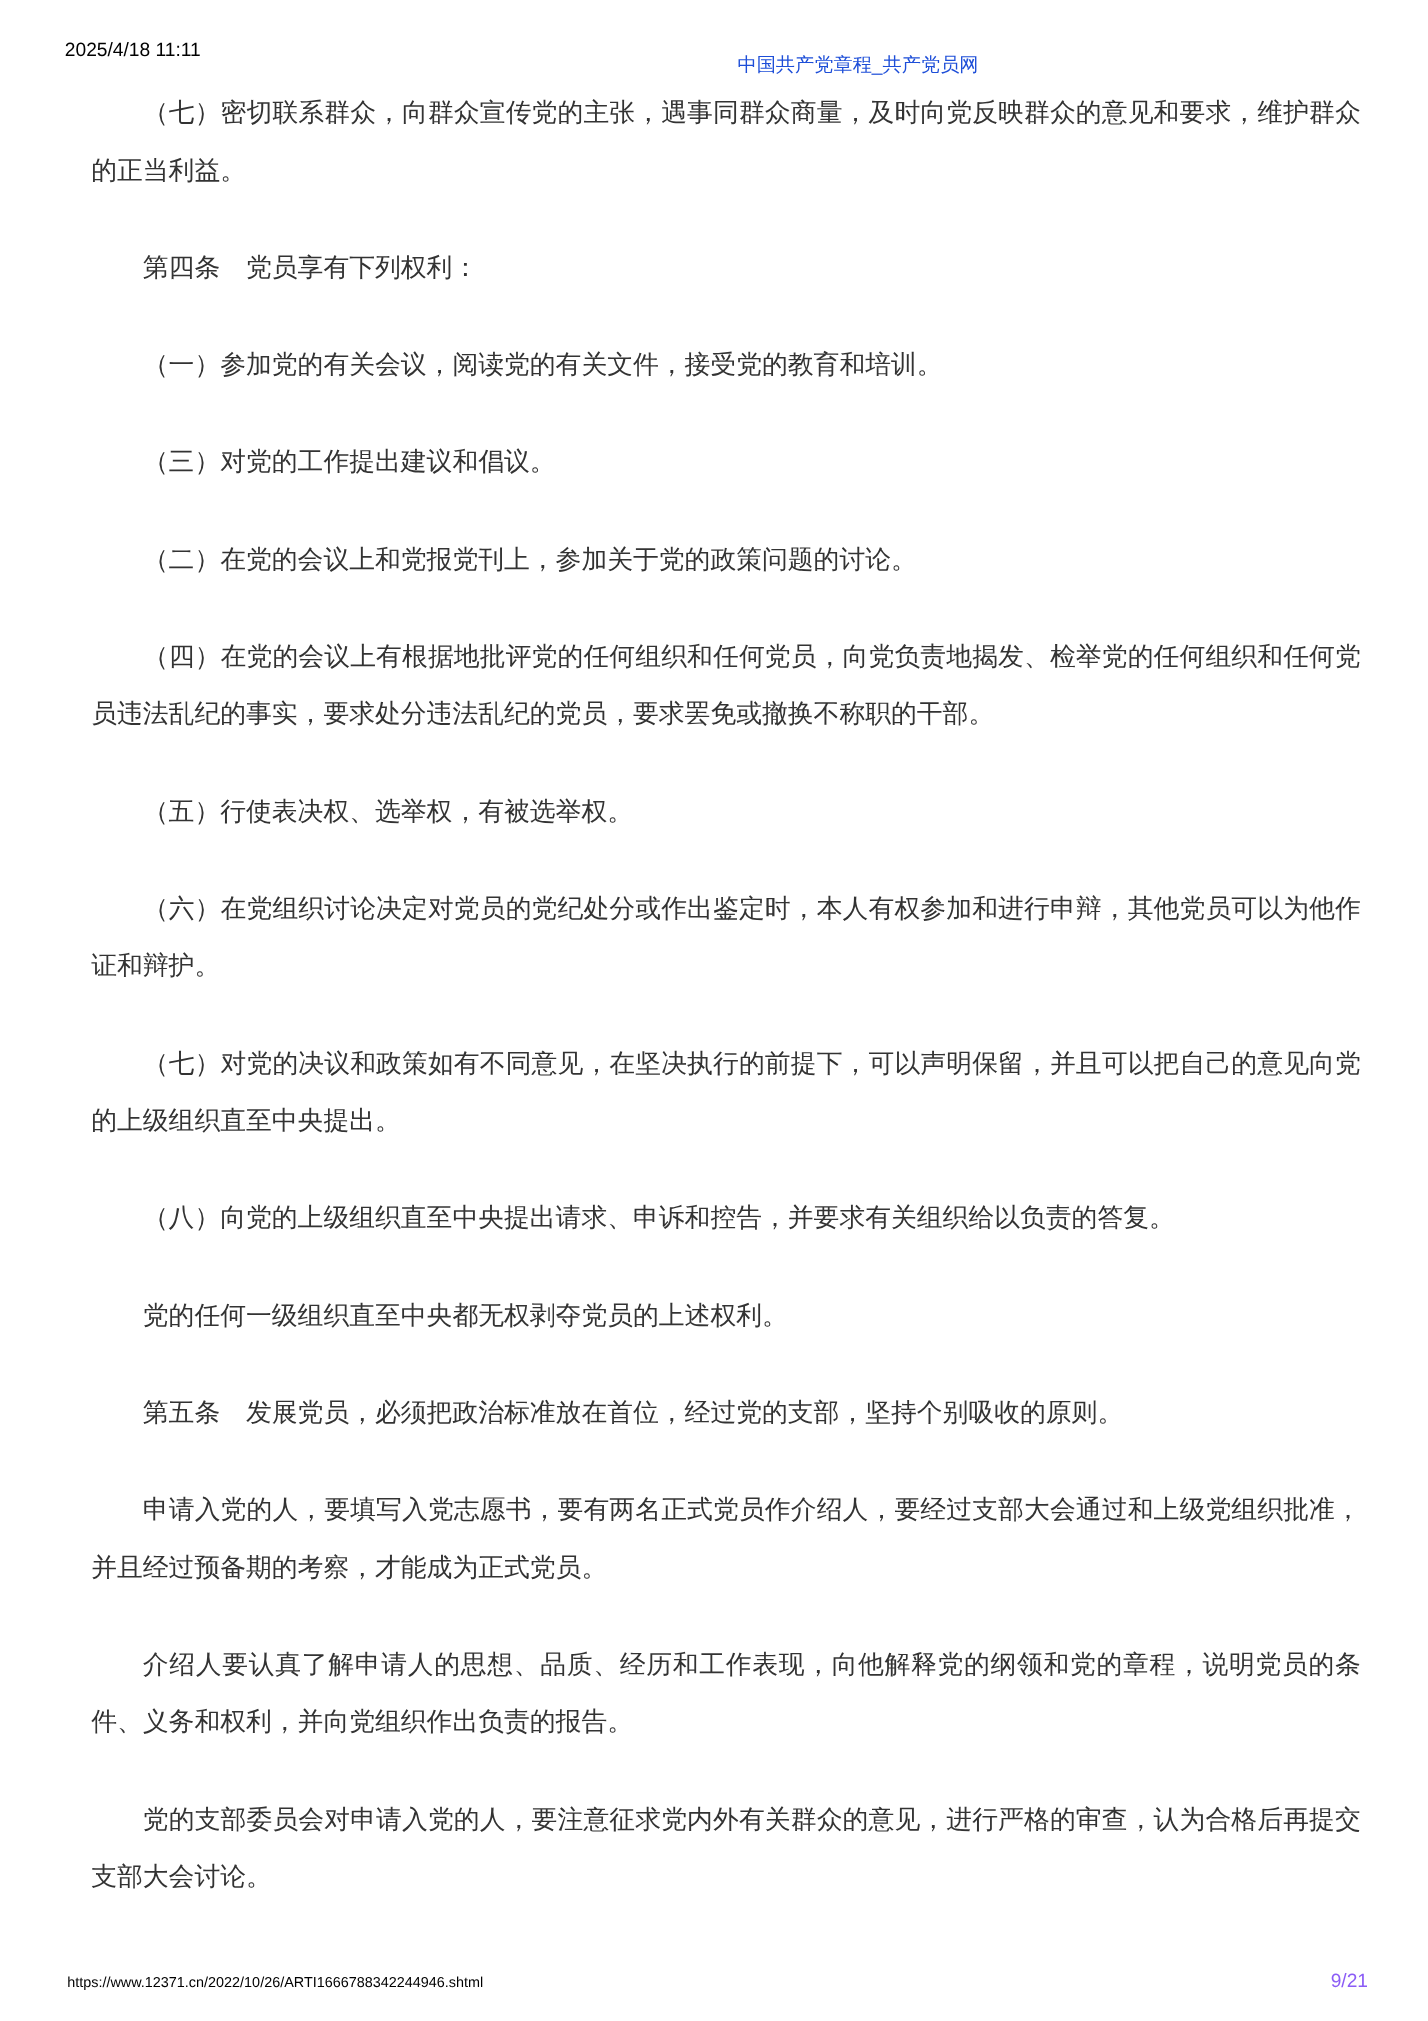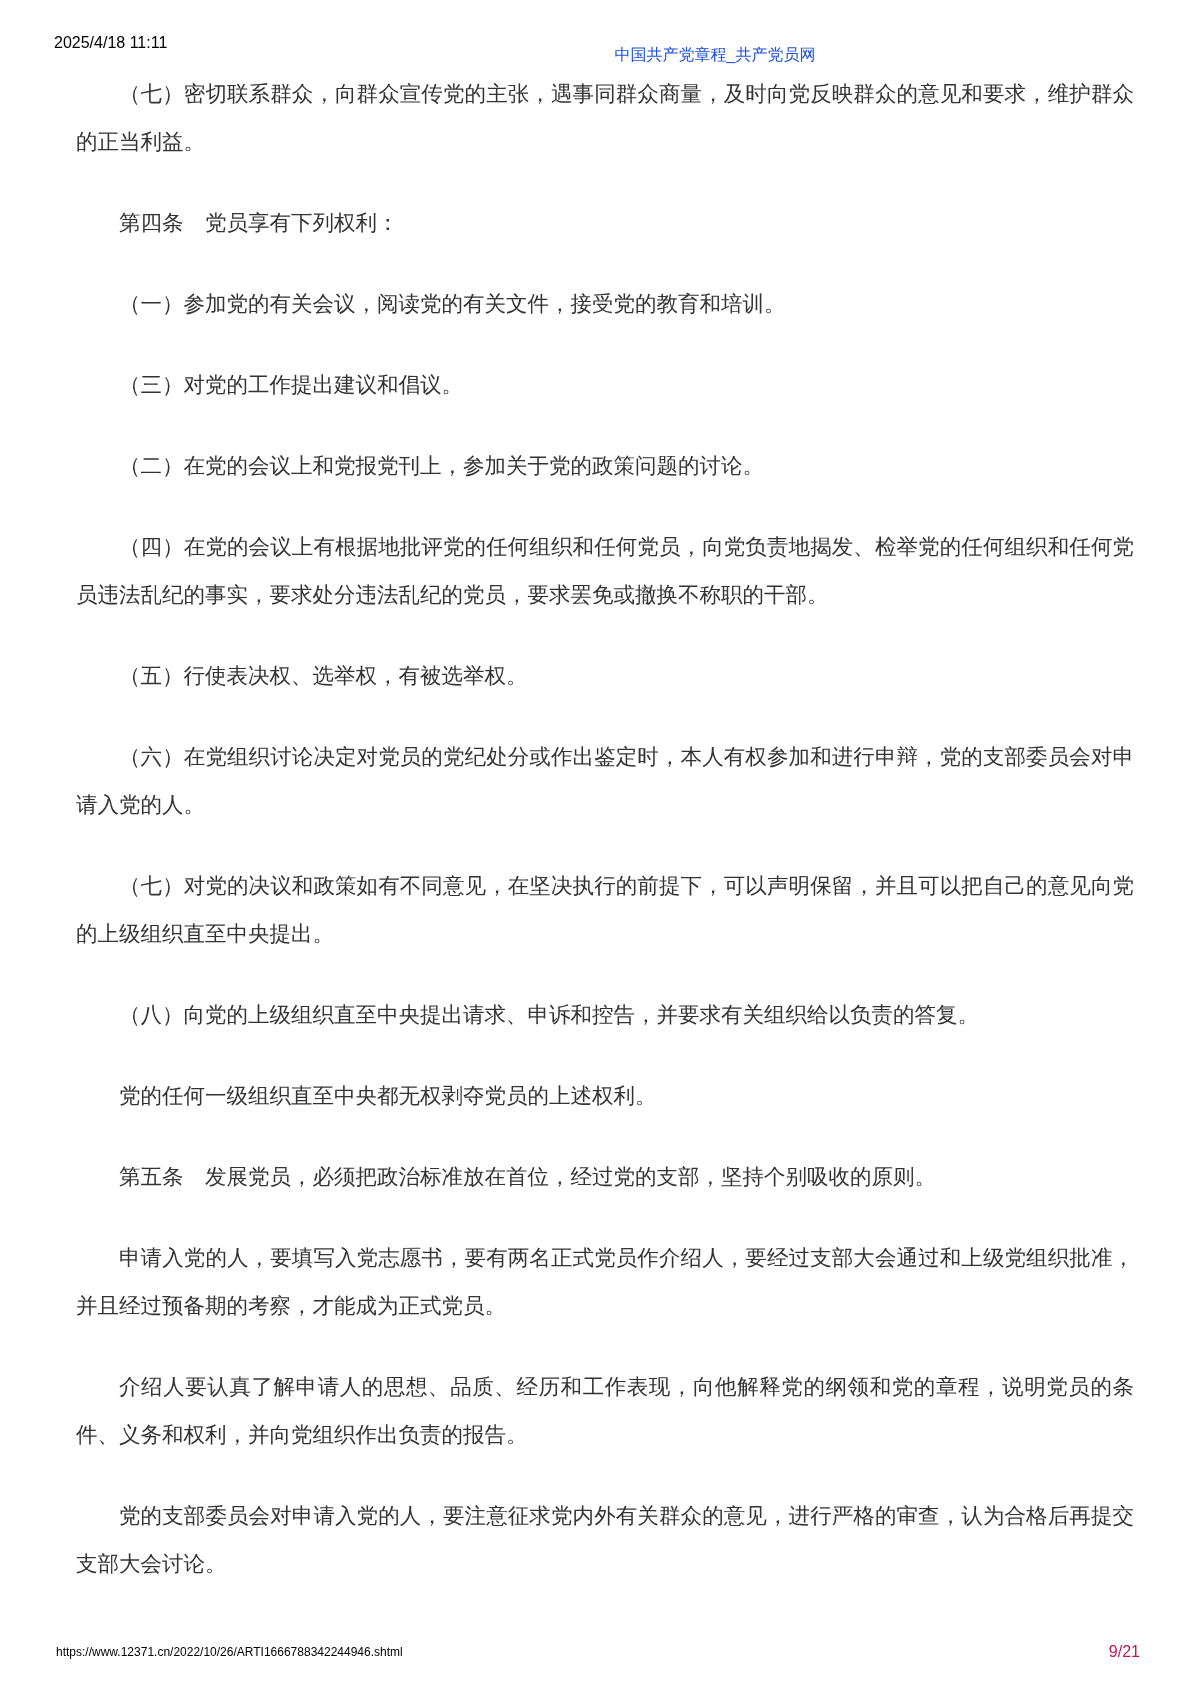--- a/index.html
+++ b/index.html
@@ -58,21 +58,21 @@
     line-height: 18px;
     color: #000000;
     white-space: nowrap;
   }
   .ftr-page {
     position: absolute;
     right: 50px;
     top: 1637px;
     font-size: 16px;
     line-height: 18px;
-    color: #be185d;
+    color: #8b5cf6;
     white-space: nowrap;
     text-align: left;
   }
 </style>
 </head>
 <body>
 
 <div class="print-page">
 
   <span class="hdr-date">2025/4/18 11:11</span>
@@ -80,21 +80,21 @@
   <span class="hdr-title">中国共产党章程_共产党员网</span>
 
   <div class="doc-content">
     <p>（七）密切联系群众，向群众宣传党的主张，遇事同群众商量，及时向党反映群众的意见和要求，维护群众的正当利益。</p>
     <p>第四条　党员享有下列权利：</p>
     <p>（一）参加党的有关会议，阅读党的有关文件，接受党的教育和培训。</p>
     <p>（三）对党的工作提出建议和倡议。</p>
     <p>（二）在党的会议上和党报党刊上，参加关于党的政策问题的讨论。</p>
     <p>（四）在党的会议上有根据地批评党的任何组织和任何党员，向党负责地揭发、检举党的任何组织和任何党员违法乱纪的事实，要求处分违法乱纪的党员，要求罢免或撤换不称职的干部。</p>
     <p>（五）行使表决权、选举权，有被选举权。</p>
-    <p>（六）在党组织讨论决定对党员的党纪处分或作出鉴定时，本人有权参加和进行申辩，党的支部委员会对申请入党的人。</p>
+    <p>（六）在党组织讨论决定对党员的党纪处分或作出鉴定时，本人有权参加和进行申辩，其他党员可以为他作证和辩护。</p>
     <p>（七）对党的决议和政策如有不同意见，在坚决执行的前提下，可以声明保留，并且可以把自己的意见向党的上级组织直至中央提出。</p>
     <p>（八）向党的上级组织直至中央提出请求、申诉和控告，并要求有关组织给以负责的答复。</p>
     <p>党的任何一级组织直至中央都无权剥夺党员的上述权利。</p>
     <p>第五条　发展党员，必须把政治标准放在首位，经过党的支部，坚持个别吸收的原则。</p>
     <p>申请入党的人，要填写入党志愿书，要有两名正式党员作介绍人，要经过支部大会通过和上级党组织批准，并且经过预备期的考察，才能成为正式党员。</p>
     <p>介绍人要认真了解申请人的思想、品质、经历和工作表现，向他解释党的纲领和党的章程，说明党员的条件、义务和权利，并向党组织作出负责的报告。</p>
     <p>党的支部委员会对申请入党的人，要注意征求党内外有关群众的意见，进行严格的审查，认为合格后再提交支部大会讨论。</p>
   </div>
 
   <span class="ftr-url">https://www.12371.cn/2022/10/26/ARTI1666788342244946.shtml</span>

